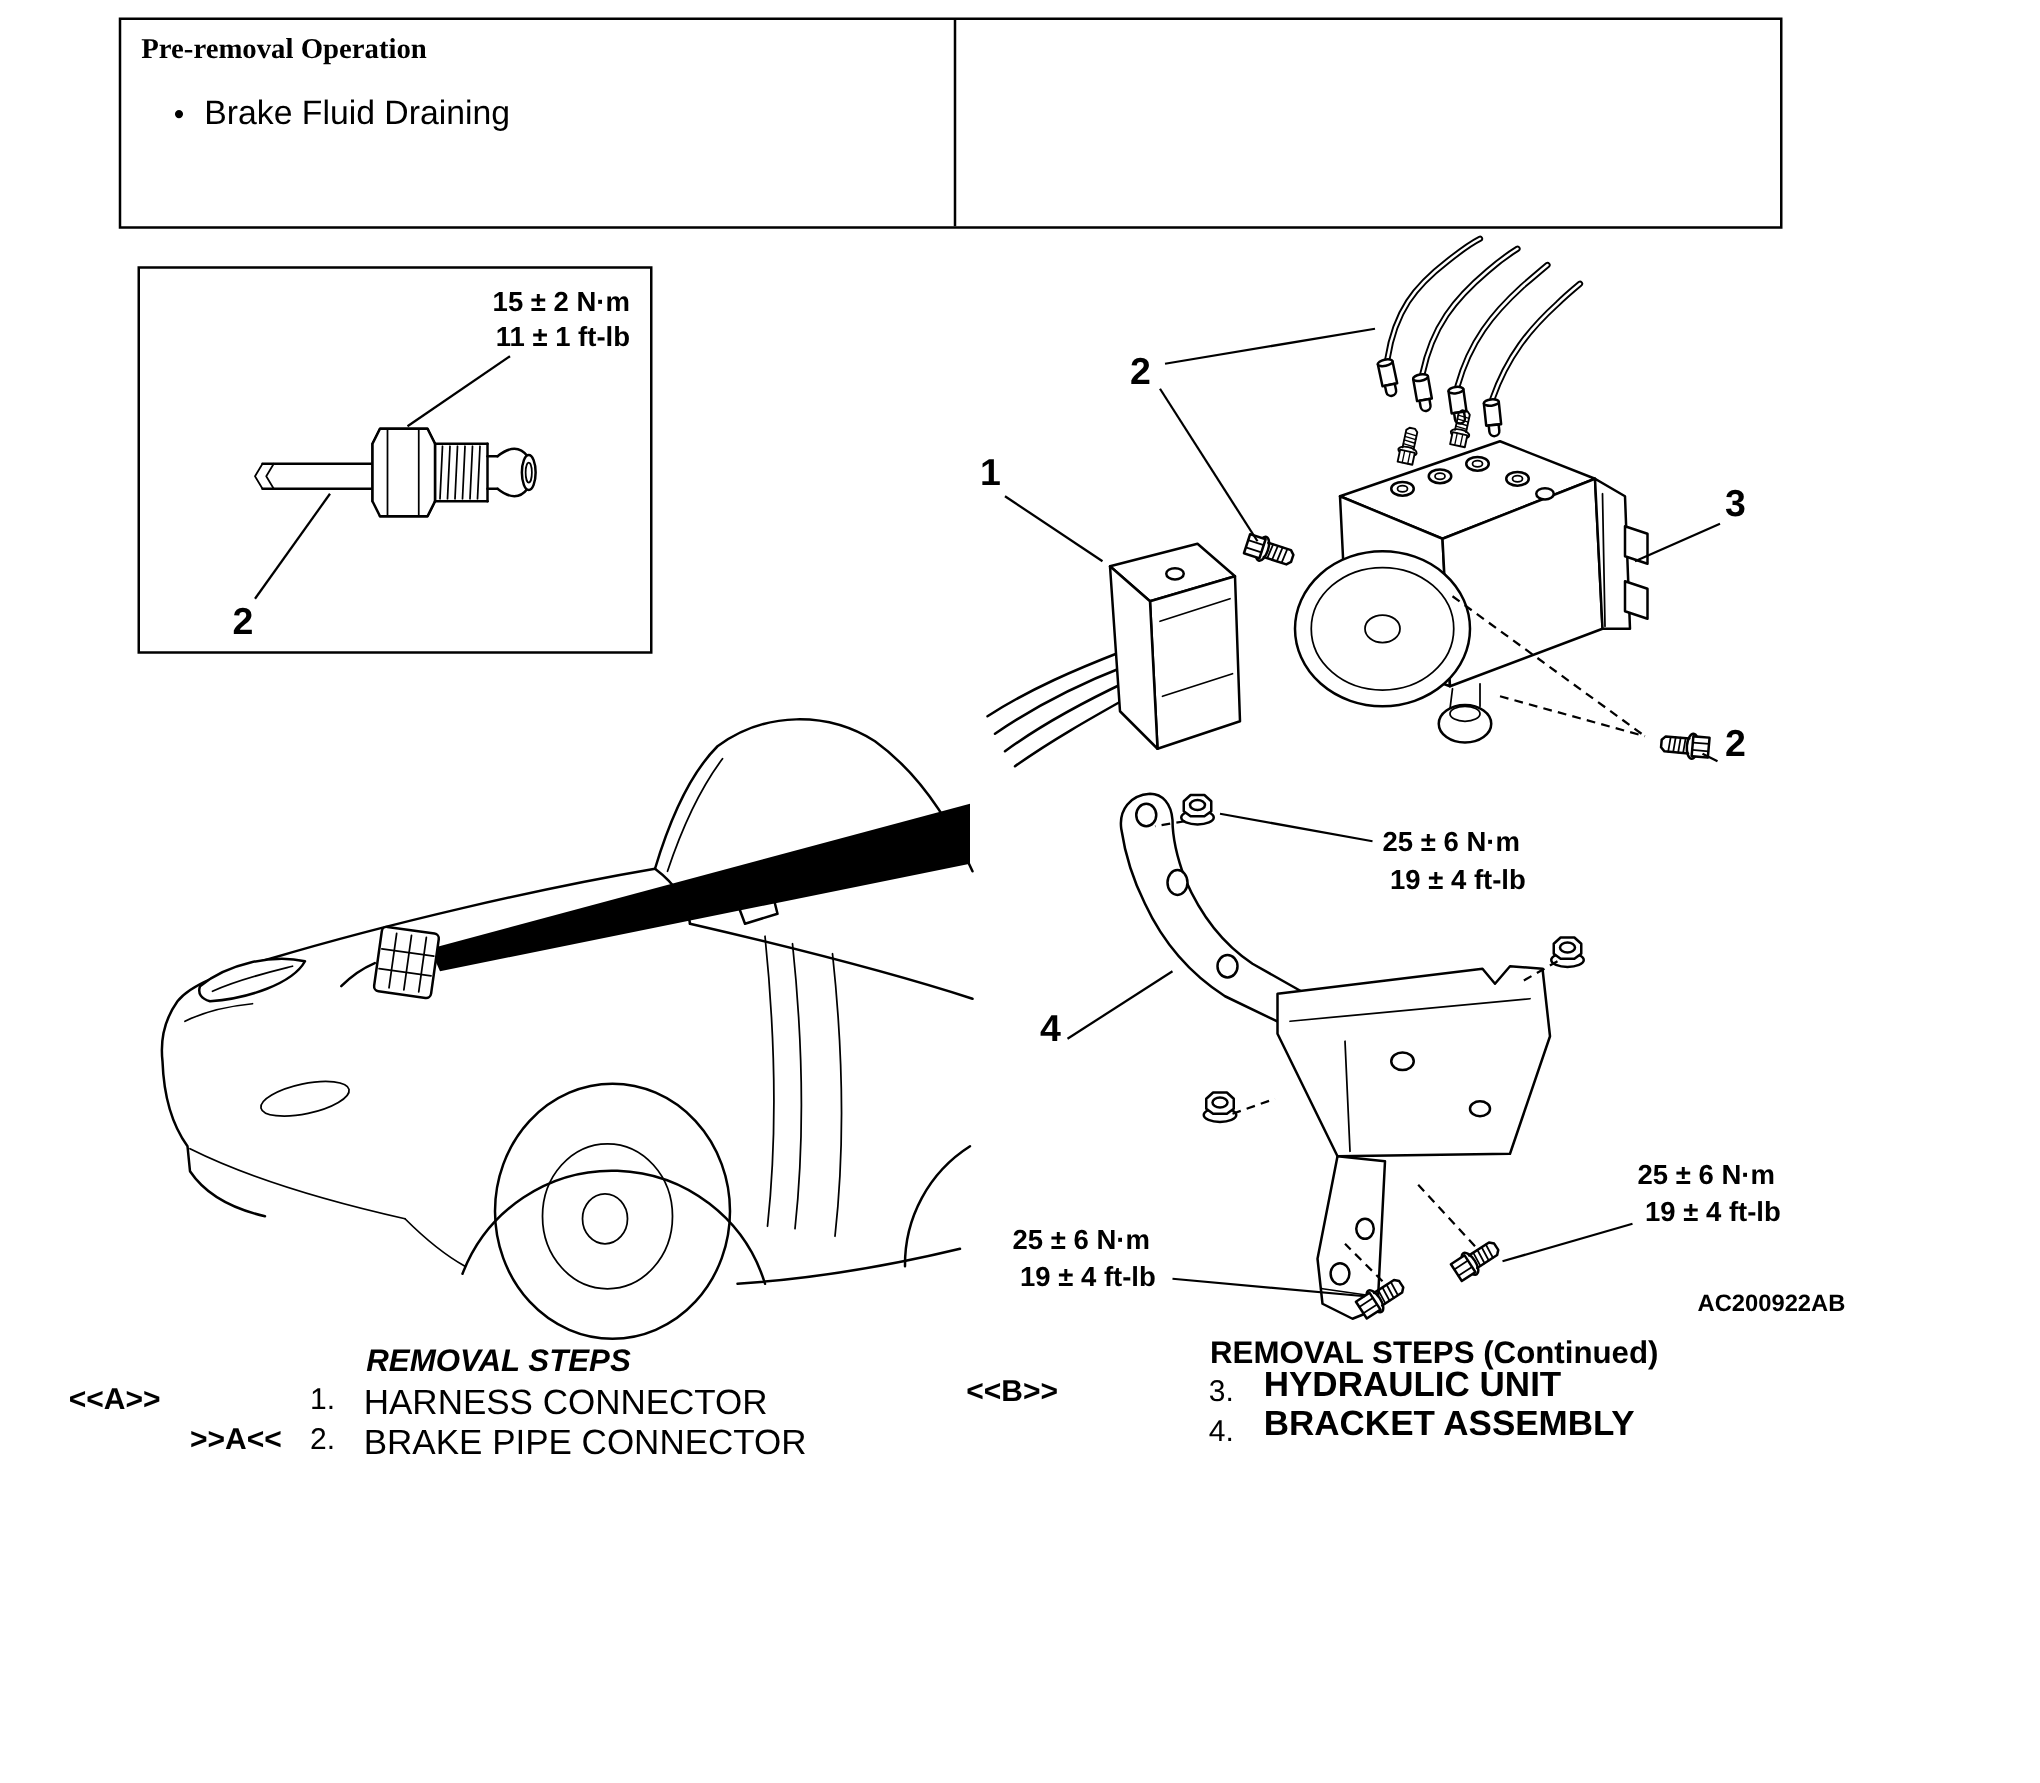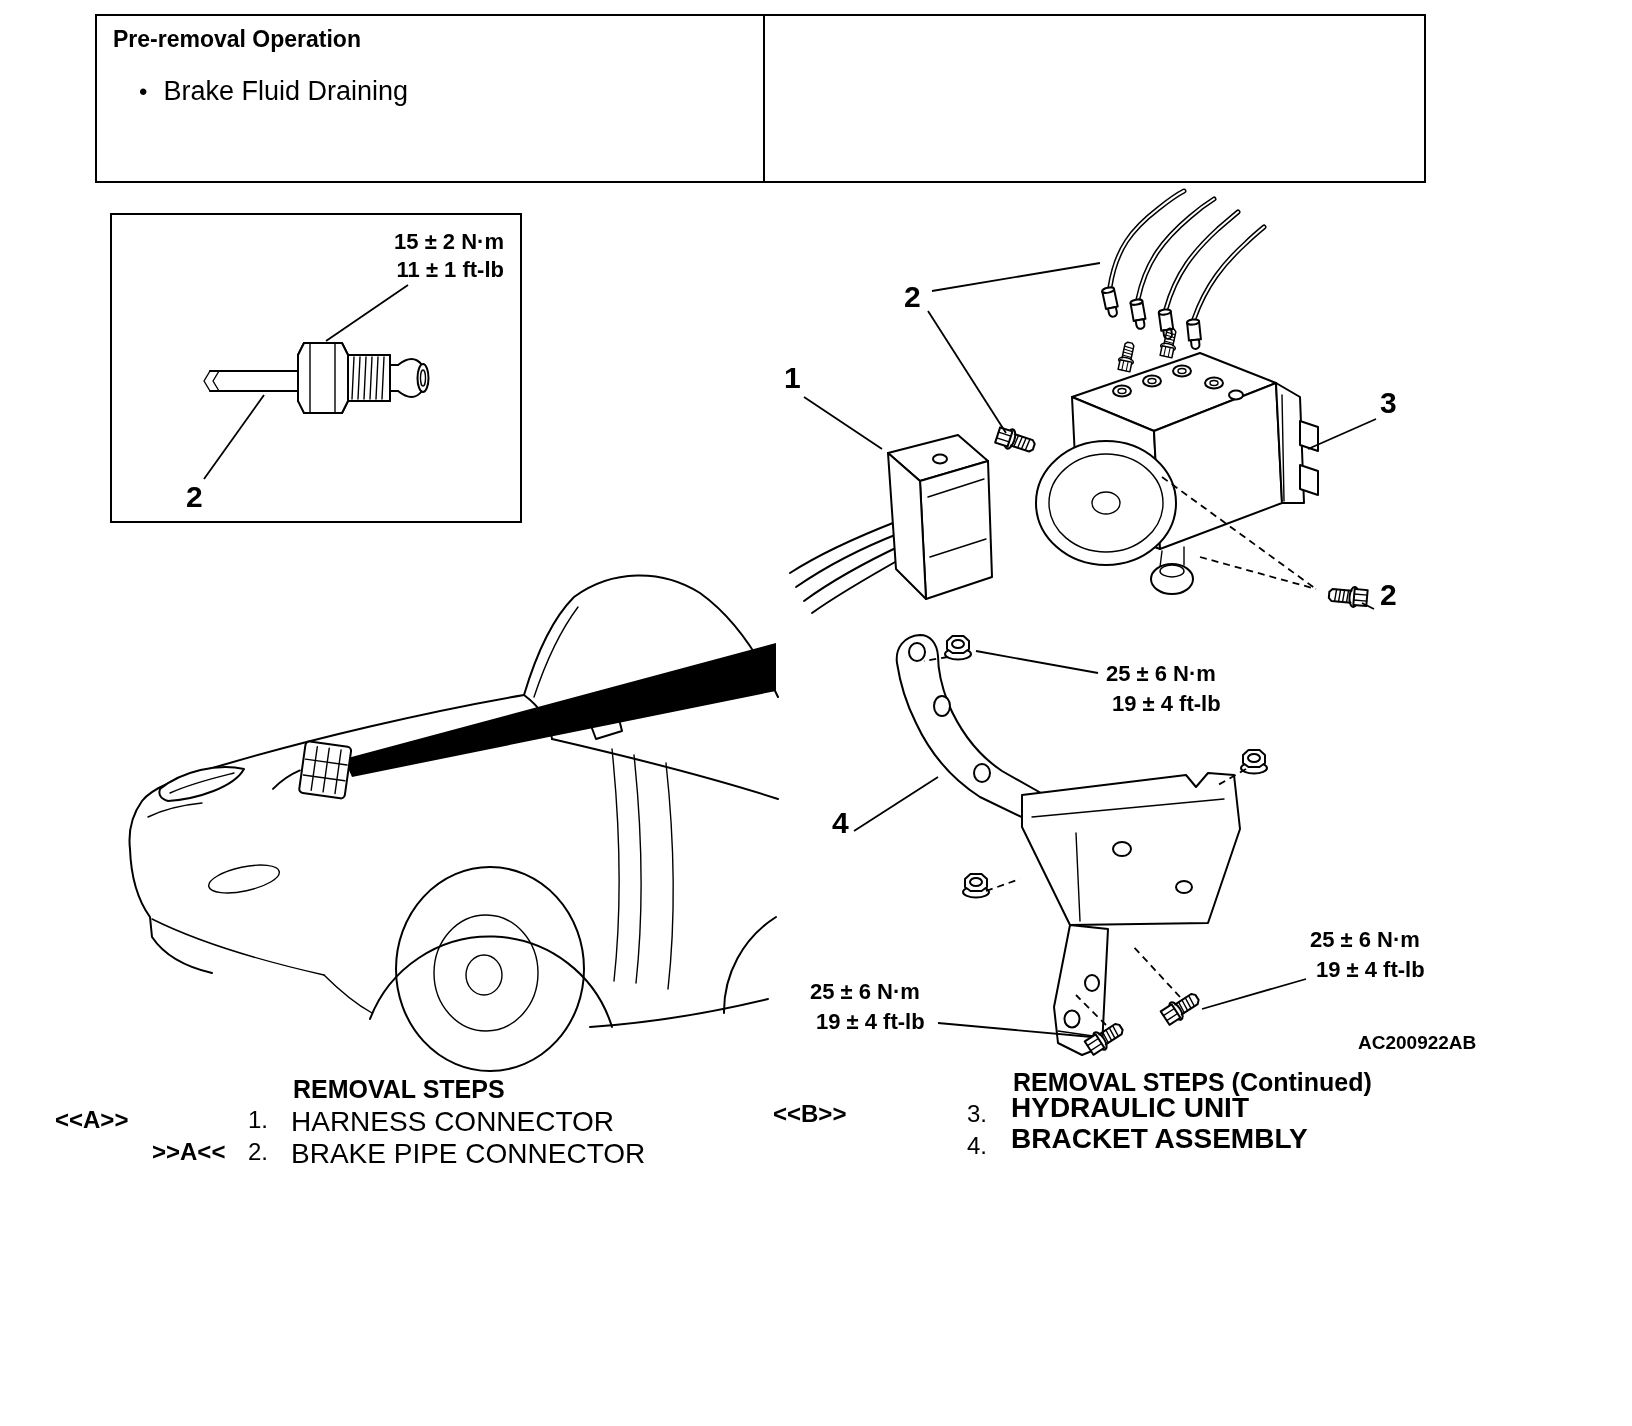--- a/index.html
+++ b/index.html
@@ -6,21 +6,21 @@
   html,body { background:#fff; }
   body { font-family:"Liberation Sans", sans-serif; color:#000; }
   .page { position:relative; width:1632px; height:1426px; background:#fff; overflow:hidden; }
   .abs { position:absolute; }
 
   
   .ops-table { position:absolute; left:95px; top:14px; width:1331px; height:169px; border:2px solid #000; display:flex; background:#fff; }
   .ops-cell { padding:10px 16px; }
   .ops-cell.pre  { width:668px; border-right:2px solid #000; }
   .ops-cell.post { flex:1; }
-  .ops-title { font-weight:bold; font-size:23px; margin-bottom:8px; }
+  .ops-title { font-weight:bold; font-size:23px; margin-bottom:8px;font-family:Liberation Serif, serif; }
   .ops-item  { font-size:27px; margin:23px 0 0 26px; display:flex; align-items:baseline; }
   .ops-item .dot::before { content:"•"; font-size:24px; margin-right:16px; }
 
   
   .inset { position:absolute; left:110px; top:213px; width:412px; height:310px; border:2px solid #000; background:#fff; }
 
   
   svg text { font-family:"Liberation Sans", sans-serif; fill:#000; }
   svg .callout { font-size:30px; font-weight:bold; }
   svg .torque  { font-size:22px; font-weight:bold; }
@@ -271,27 +271,27 @@
     <text class="torque" x="336" y="496">25 ± 6 N·m</text>
     <text class="torque" x="342" y="526">19 ± 4 ft-lb</text>
     <text class="torque" x="540" y="762">25 ± 6 N·m</text>
     <text class="torque" x="546" y="792">19 ± 4 ft-lb</text>
     <text class="torque" x="40" y="814">25 ± 6 N·m</text>
     <text class="torque" x="46" y="844">19 ± 4 ft-lb</text>
 
     <text class="figcode" x="588" y="864">AC200922AB</text>
   </svg>
 
-  <div class="steps-title" style="left:293px; top:1075px;">REMOVAL STEPS</div>
+  <div class="steps-title" style="left:293px; top:1075px;font-style:italic;">REMOVAL STEPS</div>
   <div class="step-marker" style="left:55px;  top:1106px;">&lt;&lt;A&gt;&gt;</div>
   <div class="step-num" style="left:248px; top:1106px;">1.</div>
   <div class="step-label" style="left:291px; top:1106px;">HARNESS CONNECTOR</div>
   <div class="step-marker" style="left:152px; top:1138px;">&gt;&gt;A&lt;&lt;</div>
   <div class="step-num" style="left:248px; top:1138px;">2.</div>
   <div class="step-label" style="left:291px; top:1138px;">BRAKE PIPE CONNECTOR</div>
 
-  <div class="steps-title" style="left:1013px; top:1068px;text-align:center;">REMOVAL STEPS (Continued)</div>
+  <div class="steps-title" style="left:968px; top:1068px;text-align:center;">REMOVAL STEPS (Continued)</div>
   <div class="step-marker" style="left:773px; top:1100px;">&lt;&lt;B&gt;&gt;</div>
   <div class="step-num" style="left:967px; top:1100px;">3.</div>
   <div class="step-num" style="left:967px; top:1132px;">4.</div>
   <div class="step-label wrap" style="left:1011px; top:1092px;font-weight:bold;">HYDRAULIC UNIT BRACKET ASSEMBLY</div>
 
 </div>
 
 </body></html>

